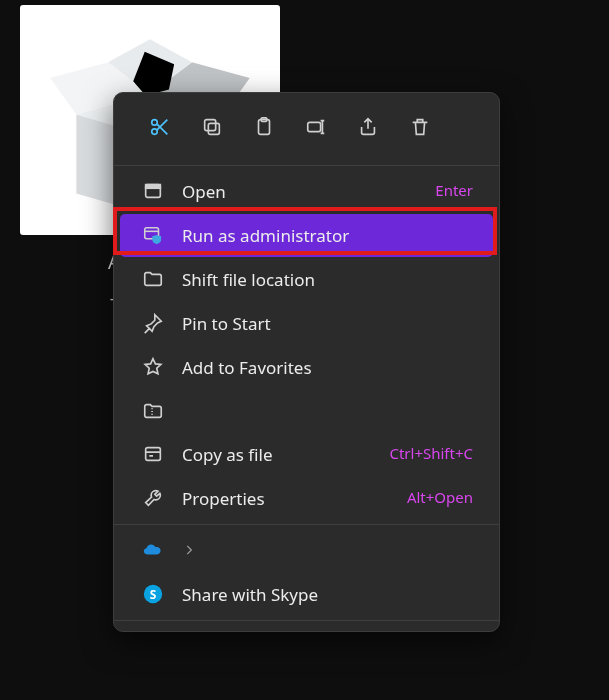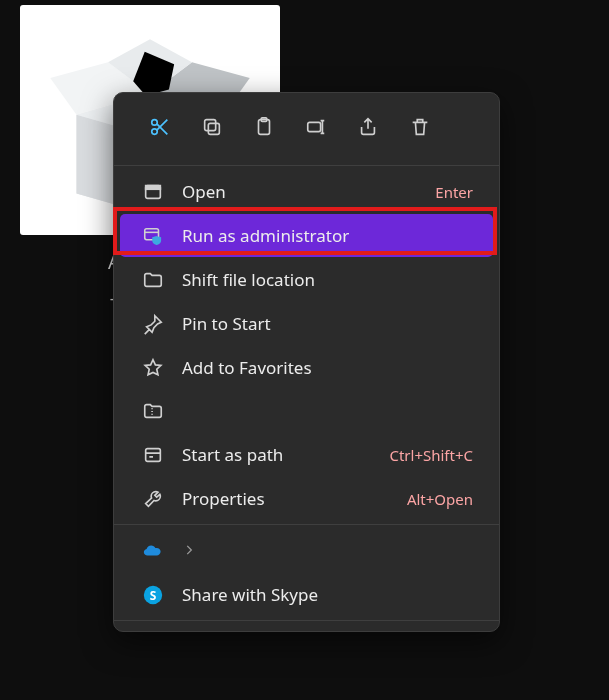--- a/index.html
+++ b/index.html
@@ -31,29 +31,29 @@
   .tbtn{
     width:40px;height:40px;border-radius:5px;
     display:flex;align-items:center;justify-content:center;
     color:#cfcfcf;
   }
   .tbtn.active{color:#4cc2ff}
   .tbtn svg{width:22px;height:22px}
   hr{border:none;border-top:1px solid #3f3f3f;margin:4px 0}
 
   .item{
-    display:flex;align-items:center;gap:18px;
+    display:flex;gap:18px;
     padding:10px 20px 10px 22px;margin:1px 6px;
     border-radius:5px;font-size:17px;color:#ececec;
     position:relative;
   }
   .item .ic{width:22px;height:22px;flex:0 0 22px;display:flex;align-items:center;justify-content:center;color:#d0d0d0}
   .item .ic svg{width:22px;height:22px}
   .item .lbl{flex:1}
-  .item .sc{color:#fca5a5;font-size:15px}
+  .item .sc{color:#d946ef;font-size:15px}
   .item .chev{color:#9a9a9a}
   .item.hover{background:#6d28d9}
   .highlight{
     position:absolute;left:113px;top:207px;width:384px;height:48px;
     border:4px solid #e11b1b;box-sizing:border-box;pointer-events:none;
   }
 
   .onedrive{fill:#1f8bdc}
   .skype{fill:#0aa3e2}
 </style>
@@ -182,21 +182,21 @@
     </span>
   </div>
 
   <div class="item">
     <span class="ic">
       <svg viewBox="0 0 24 24" fill="none" stroke="currentColor" stroke-width="1.8">
           <rect x="4" y="5" width="16" height="14" rx="2"></rect>
           <path d="M4 10h16M8 14h4"></path>
         </svg>
     </span>
-    <span class="lbl">Start as path</span>
+    <span class="lbl">Copy as file</span>
     <span class="sc">Ctrl+Shift+C</span>
   </div>
 
   <div class="item">
     <span class="ic">
       <svg viewBox="0 0 24 24" fill="none" stroke="currentColor" stroke-width="1.8">
           <path d="M15 4a5 5 0 0 0-5 5c0 .7.1 1.3.4 1.9L4 17l3 3 6.1-6.4c.6.3 1.2.4 1.9.4a5 5 0 0 0 5-5c0-.8-.2-1.5-.5-2.1L16 10l-2-2 3.5-3.5C16.9 4.2 16 4 15 4z"></path>
         </svg>
     </span>
     <span class="lbl">Properties</span>

